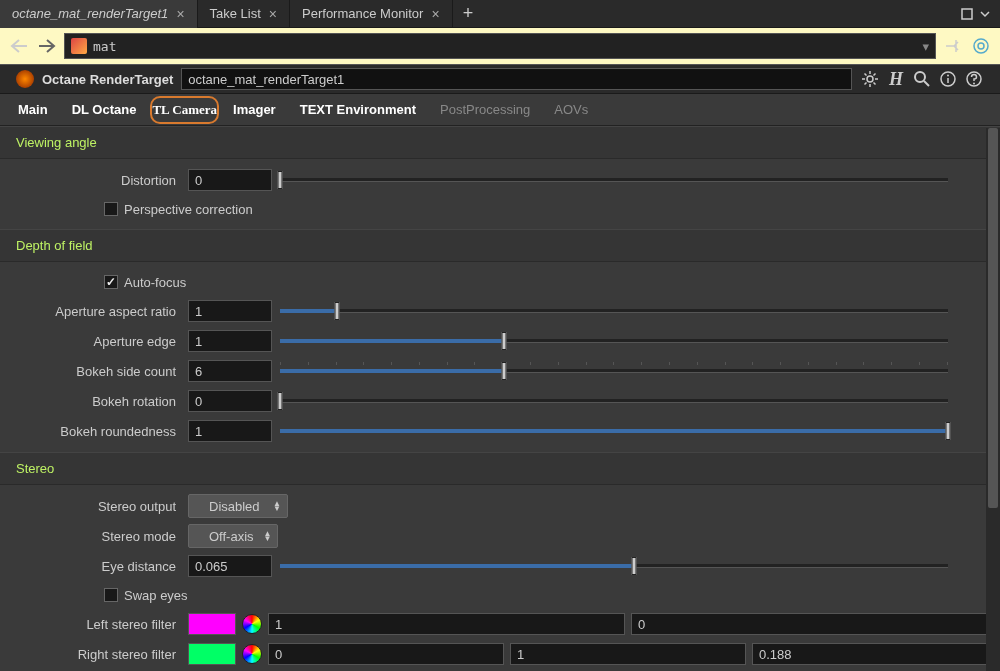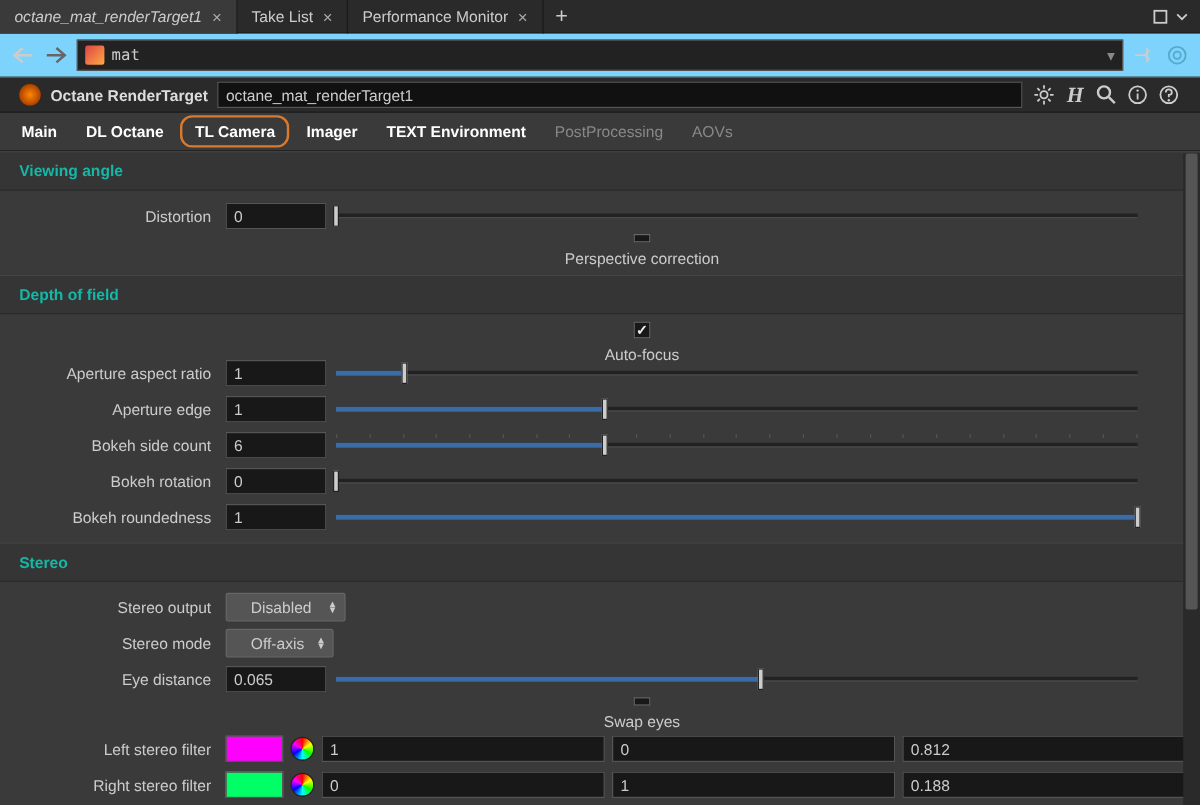--- a/index.html
+++ b/index.html
@@ -6,55 +6,55 @@
 body { background: #3a3a3a; color: #ccc; font-size: 13px; width: 1000px; height: 671px; overflow: hidden; }
 
 .tab-bar { background: #2a2a2a; height: 28px; display: flex; align-items: center; border-bottom: 1px solid #1a1a1a; }
 .tab { padding: 6px 12px; display: flex; align-items: center; gap: 8px; height: 28px; border-right: 1px solid #1a1a1a; cursor: pointer; }
 .tab.active { background: #3a3a3a; font-style: italic; }
 .tab-close { font-size: 14px; color: #aaa; }
 .tab-plus { padding: 4px 10px; font-size: 18px; color: #ccc; }
 .win-controls { margin-left: auto; display: flex; gap: 4px; padding-right: 8px; }
 .win-btn { width: 14px; height: 14px; }
 
-.nav-bar { background: #7dd3fc; height: 36px; display: flex; align-items: center; padding: 0 8px; gap: 6px; }
+.nav-bar { background: #fef9c3; height: 36px; display: flex; align-items: center; padding: 0 8px; gap: 6px; }
 .nav-arrow { width: 22px; height: 22px; display: flex; align-items: center; justify-content: center; cursor: pointer; }
 .path-box { flex: 1; background: #222; border: 1px solid #555; height: 26px; display: flex; align-items: center; padding: 0 6px; gap: 6px; }
 .cube-icon { width: 16px; height: 16px; background: linear-gradient(135deg, #d44, #fa4); border-radius: 2px; }
 .path-text { flex: 1; font-family: monospace; }
 .path-chevron { color: #888; }
 .nav-end-icon { width: 22px; height: 22px; display: flex; align-items: center; justify-content: center; }
 
 .node-bar { background: #2a2a2a; height: 30px; display: flex; align-items: center; padding: 0 16px; gap: 8px; border-top: 1px solid #555; border-bottom: 1px solid #1a1a1a; }
 .oct-icon { width: 18px; height: 18px; background: radial-gradient(circle, #f80, #820); border-radius: 50%; }
 .node-type { font-weight: bold; color: #ddd; }
 .node-name { flex: 1; background: #111; border: 1px solid #555; height: 22px; padding: 0 6px; font-family: "Courier New", monospace; display: flex; align-items: center; }
 .node-actions { display: flex; gap: 6px; align-items: center; }
 .node-action-icon { width: 20px; height: 20px; display: flex; align-items: center; justify-content: center; color: #ccc; cursor: pointer; }
 .h-icon { font-family: serif; font-style: italic; font-weight: bold; font-size: 18px; }
 
 .param-tabs { background: #3a3a3a; height: 32px; display: flex; align-items: center; padding-left: 8px; gap: 4px; border-bottom: 1px solid #222; }
 .param-tab { padding: 6px 10px; font-weight: bold; color: #ffffff; cursor: pointer; border-radius: 10px; }
-.param-tab.active { border: 2px solid #d97a2e; padding: 4px 10px; }
+.param-tab.active { border: 2px solid #d97a2e; padding: 4px 0; font-family: Liberation Serif, serif; }
 .param-tab.dim { color: #888; font-weight: normal; }
 
-.section-header { background: #353535; padding: 8px 16px; color: #14b8a6; border-top: 1px solid #444; border-bottom: 1px solid #2a2a2a; font-weight: bold; }
+.section-header { background: #353535; padding: 8px 16px; color: #bef264; border-top: 1px solid #444; border-bottom: 1px solid #2a2a2a; }
 
 .params { background: #3a3a3a; padding: 6px 12px 6px 0; }
 .param-row { display: flex; align-items: center; height: 30px; gap: 8px; }
 .param-label { width: 180px; text-align: right; color: #ccc; padding-right: 4px; }
 .param-input { width: 84px; background: #181818; border: 1px solid #555; height: 22px; padding: 0 6px; color: #ccc; font-family: "Courier New", monospace; display: flex; align-items: center; }
 .slider { flex: 1; height: 22px; position: relative; margin-right: 40px; }
 .slider-track { position: absolute; top: 50%; left: 0; right: 0; height: 4px; background: #222; transform: translateY(-50%); border-bottom: 1px solid #555; }
 .slider-fill { position: absolute; top: 50%; left: 0; height: 4px; background: #3a6ca8; transform: translateY(-50%); }
 .slider-thumb { position: absolute; top: 50%; width: 5px; height: 18px; background: #ccc; transform: translate(-50%, -50%); border: 1px solid #222; }
 .slider-ticks { position: absolute; left: 0; right: 0; top: 2px; height: 2px; display: flex; justify-content: space-between; }
 .slider-tick { width: 1px; height: 3px; background: #555; }
 
-.checkbox-row { display: flex; align-items: center; gap: 6px; padding-left: 82px; height: 28px; flex-direction: column; }
+.checkbox-row { display: flex; align-items: center; gap: 6px; padding-left: 104px; height: 28px; }
 .checkbox { width: 14px; height: 14px; background: #181818; border: 1px solid #666; display: flex; align-items: center; justify-content: center; }
 .checkbox.checked::after { content: "✓"; color: #eee; font-size: 12px; font-weight: bold; }
 
 .dropdown { background: #555; border: 1px solid #666; height: 24px; display: flex; align-items: center; justify-content: space-between; padding: 0 6px 0 20px; gap: 10px; min-width: 100px; border-radius: 2px; }
 .dropdown-arrows { display: flex; flex-direction: column; line-height: 5px; font-size: 8px; color: #ccc; }
 
 .color-swatch { width: 48px; height: 22px; border: 1px solid #555; }
 .color-wheel { width: 20px; height: 20px; border-radius: 50%; background: conic-gradient(red, yellow, lime, cyan, blue, magenta, red); border: 1px solid #222; }
 .color-row { display: flex; align-items: center; gap: 6px; flex: 1; }
 .color-val { flex: 1; background: #181818; border: 1px solid #555; height: 22px; padding: 0 6px; color: #ccc; font-family: "Courier New", monospace; display: flex; align-items: center; }
@@ -319,23 +319,20 @@
     <div class="param-label">Left stereo filter</div>
     <div class="color-row">
       <div class="color-swatch" style="background:#ff00ff"></div>
       <div class="color-wheel"></div>
       <div class="color-val">
           <span>1</span>
         </div>
       <div class="color-val">
           <span>0</span>
         </div>
-      <div class="color-val">
-          <span>0.812</span>
-        </div>
     </div>
   </div>
   <div class="param-row">
     <div class="param-label">Right stereo filter</div>
     <div class="color-row">
       <div class="color-swatch" style="background:#00ff66"></div>
       <div class="color-wheel"></div>
       <div class="color-val">
           <span>0</span>
         </div>

